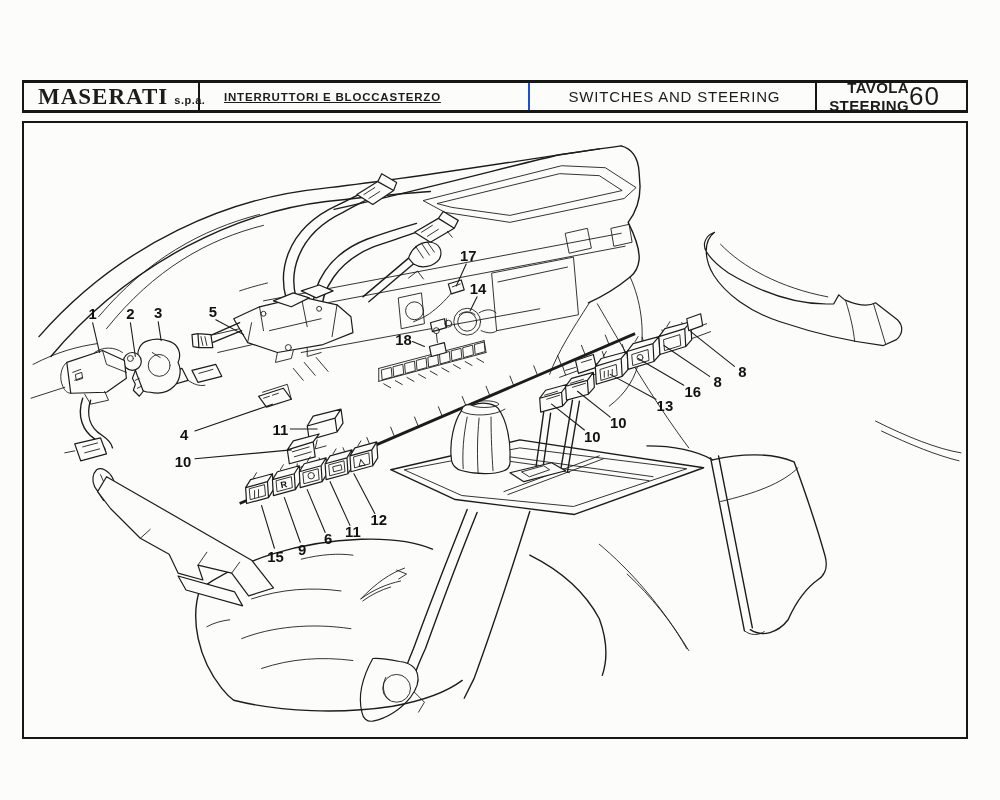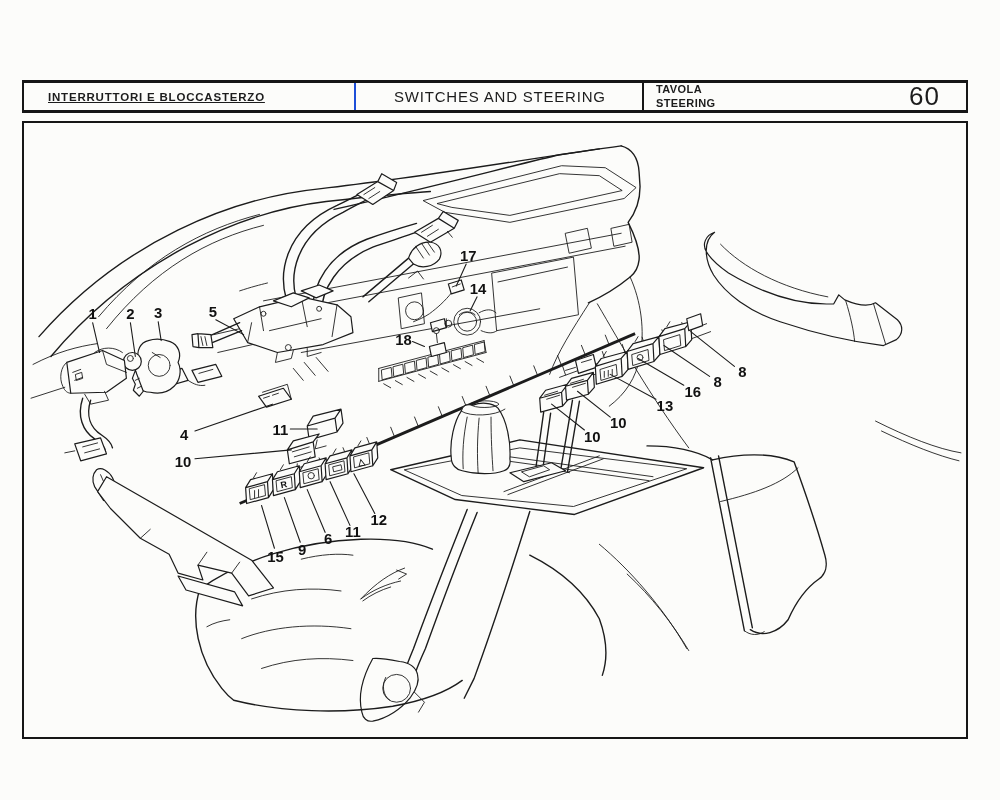--- a/index.html
+++ b/index.html
@@ -14,21 +14,21 @@
   .cell-brand{width:176px;border-right:2px solid #161616;padding-left:14px;}
   .brand-main{font-family:"Liberation Serif",serif;font-weight:bold;font-size:23px;
               letter-spacing:1px;line-height:1;}
   .brand-suffix{font-weight:bold;font-size:11px;margin-left:6px;align-self:flex-end;
                 padding-bottom:4px;letter-spacing:0.5px;}
   .cell-it{width:332px;border-right:2px solid #1d4ed8;padding-left:24px;
            font-size:11.5px;font-weight:bold;letter-spacing:0.8px;text-decoration:underline;}
   .cell-en{width:288px;border-right:2px solid #161616;padding-left:38px;
            font-size:15px;font-weight:normal;letter-spacing:0.8px;}
   .cell-drawing{flex:1;padding-left:12px;padding-right:26px;}
-  .drawing-label{font-size:11px;font-weight:bold;line-height:1.2;letter-spacing:0.4px;}
+  .drawing-label{font-size:15px;font-weight:bold;line-height:1.2;letter-spacing:0.4px;text-align:right;}
   .drawing-number{margin-left:auto;font-size:26px;font-weight:normal;letter-spacing:1px;}
   
   .frame{position:absolute;left:22px;top:121px;width:946px;height:618px;
          border:2px solid #161616;box-sizing:border-box;background:#fcfcfa;}
   .frame svg{display:block;width:100%;height:100%;}
   
   .s{fill:none;stroke:#1c1c1c;stroke-width:1.4;stroke-linecap:round;stroke-linejoin:round;}
   .t{fill:none;stroke:#1c1c1c;stroke-width:0.9;stroke-linecap:round;stroke-linejoin:round;}
   .f{fill:#fcfcfa;stroke:#1c1c1c;stroke-width:1.2;stroke-linecap:round;stroke-linejoin:round;}
   .h{fill:none;stroke:#1c1c1c;stroke-width:2.8;stroke-linecap:butt;}
@@ -37,20 +37,24 @@
        fill:#111;text-anchor:middle;}
   .glyph{font-family:"Liberation Sans",sans-serif;font-size:9px;font-weight:bold;
          fill:#111;text-anchor:middle;}
 </style>
 </head>
 <body>
 
 <div class="page">
 
   <header class="titlebar">
+    <div class="cell cell-brand">
+      <span class="brand-main">MASERATI</span>
+      <span class="brand-suffix">s.p.a.</span>
+    </div>
     <div class="cell cell-it">INTERRUTTORI E BLOCCASTERZO</div>
     <div class="cell cell-en">SWITCHES AND STEERING</div>
     <div class="cell cell-drawing">
       <div class="drawing-label">
         <div>TAVOLA</div>
         <div>STEERING</div>
       </div>
       <div class="drawing-number">60</div>
     </div>
   </header>

